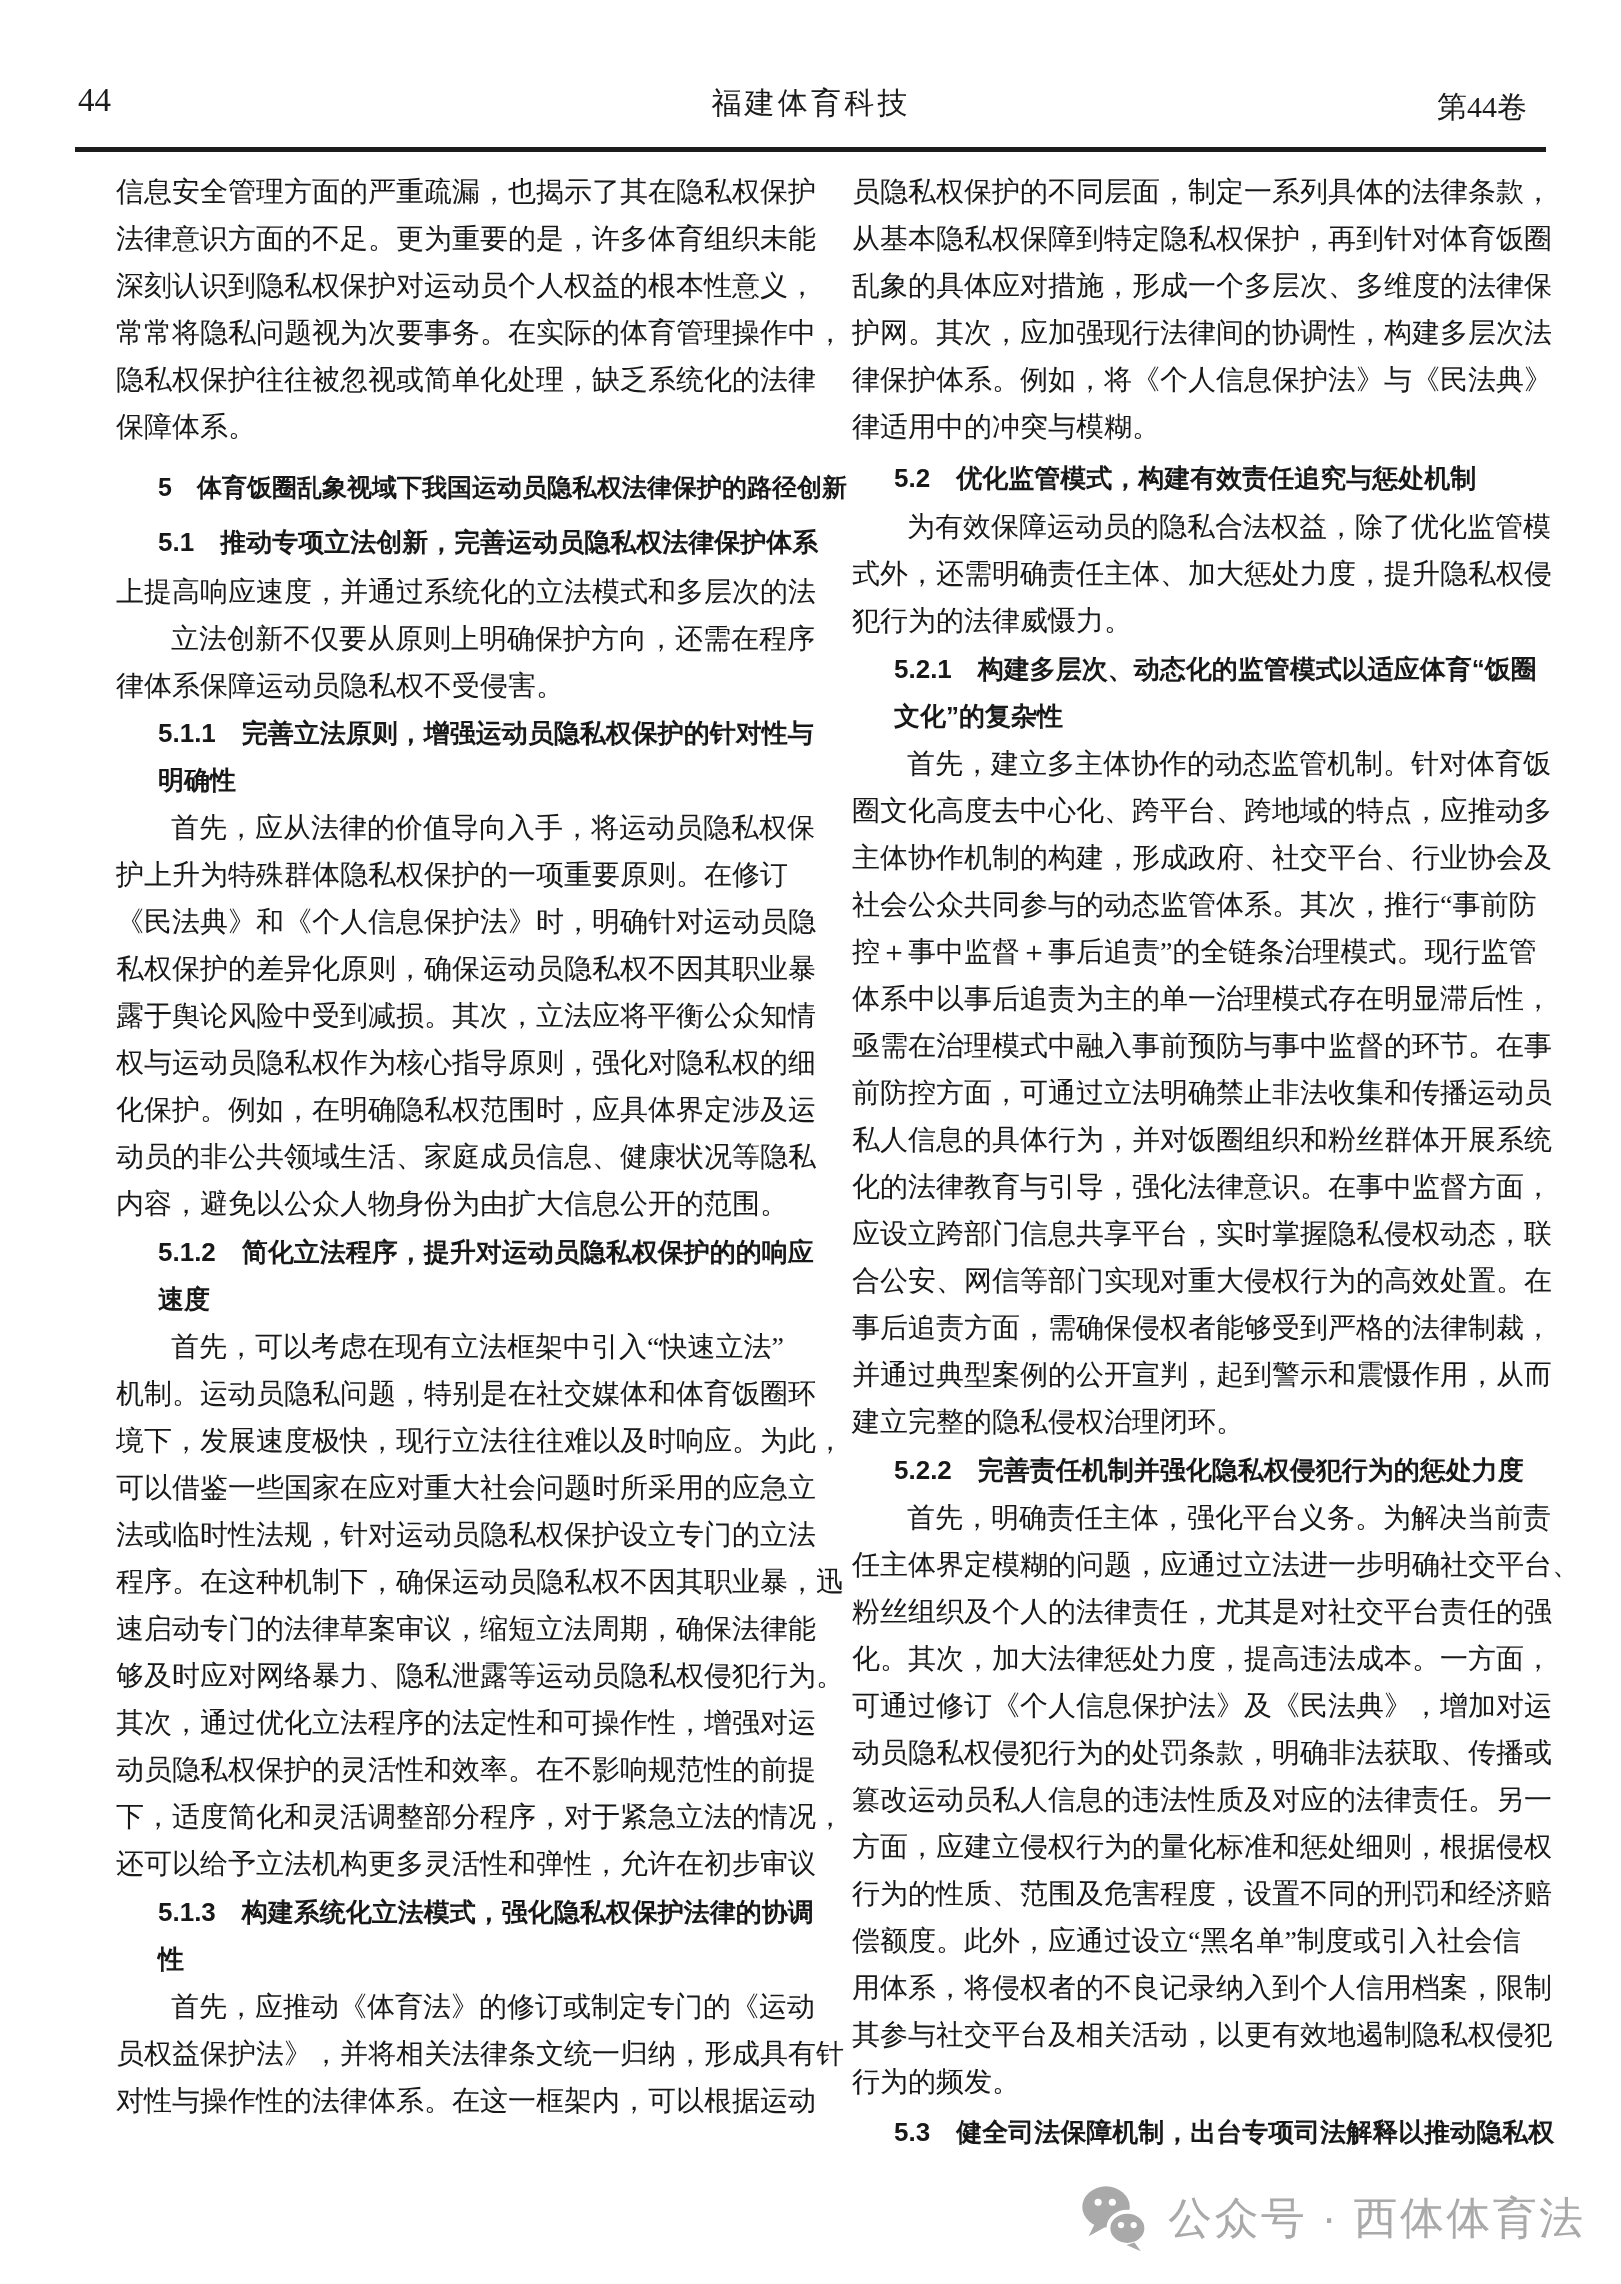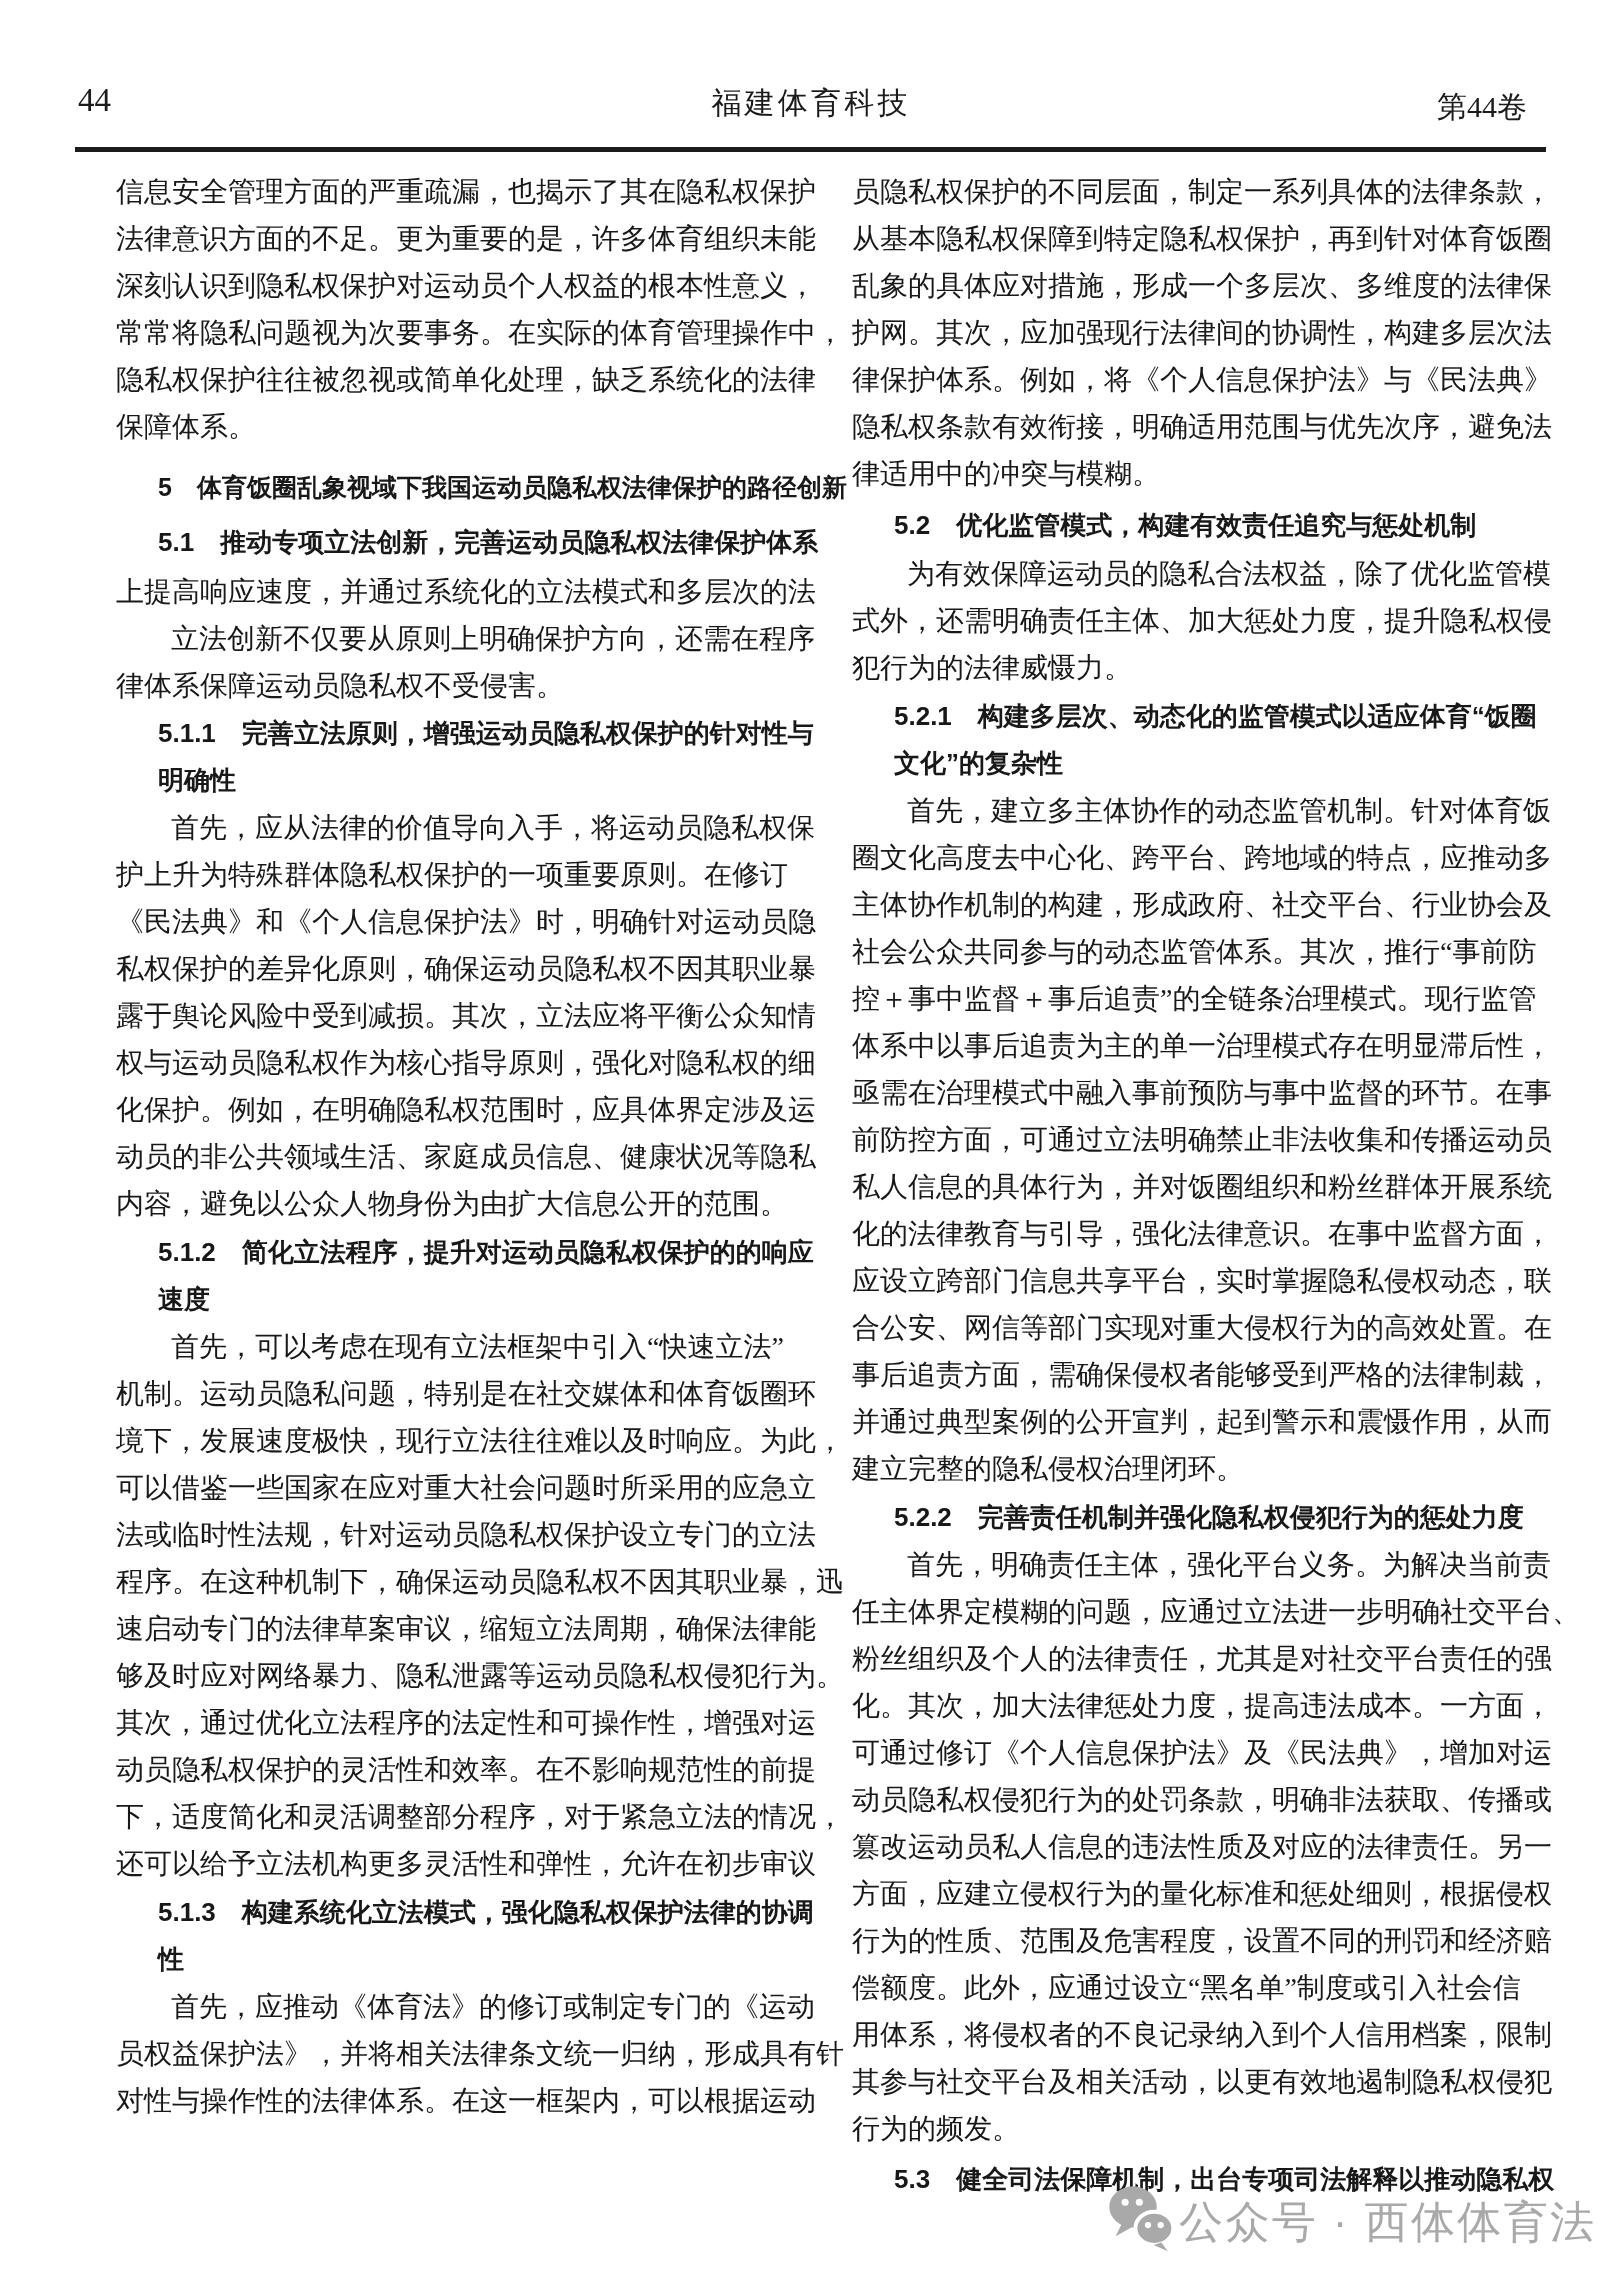--- a/index.html
+++ b/index.html
@@ -43,22 +43,22 @@
     margin-left:42px;
   }
   .block.h1 .line { font-size:25px; }
   .block.h2 .line, .block.h3 .line { font-size:26px; }
   .block.h1 { margin:14.3px 0 8px 0; }
   .block.h2 { margin:4.8px 0 1.6px 0; }
   .block.h3 { margin:1.6px 0 0 0; }
 
   
   .watermark {
-    position:absolute; left:1106px; top:2184px;
-    display:flex; align-items:flex-end; 
+    position:absolute; left:1079px; top:2184px;
+    display:flex; align-items:center; gap:16px;
     color:#a9a9a9;
   }
   .watermark .wm-text {
     font-family:"Liberation Sans", sans-serif;
     font-size:44px; letter-spacing:2.4px; color:#a9a9a9;
     white-space:nowrap;
   }
 </style>
 </head>
 <body>
@@ -133,21 +133,20 @@
         <div class="line">对性与操作性的法律体系。在这一框架内，可以根据运动</div>
       </div>
     </div>
   <div class="col col-right">
       <div class="block cont">
         <div class="line">员隐私权保护的不同层面，制定一系列具体的法律条款，</div>
         <div class="line">从基本隐私权保障到特定隐私权保护，再到针对体育饭圈</div>
         <div class="line">乱象的具体应对措施，形成一个多层次、多维度的法律保</div>
         <div class="line">护网。其次，应加强现行法律间的协调性，构建多层次法</div>
         <div class="line">律保护体系。例如，将《个人信息保护法》与《民法典》</div>
-        <div class="line">隐私权条款有效衔接，明确适用范围与优先次序，避免法</div>
         <div class="line">律适用中的冲突与模糊。</div>
       </div>
       <div class="block h2">
         <div class="line">5.2　优化监管模式，构建有效责任追究与惩处机制</div>
       </div>
       <div class="block para">
         <div class="line indent">为有效保障运动员的隐私合法权益，除了优化监管模</div>
         <div class="line">式外，还需明确责任主体、加大惩处力度，提升隐私权侵</div>
         <div class="line">犯行为的法律威慑力。</div>
       </div>

